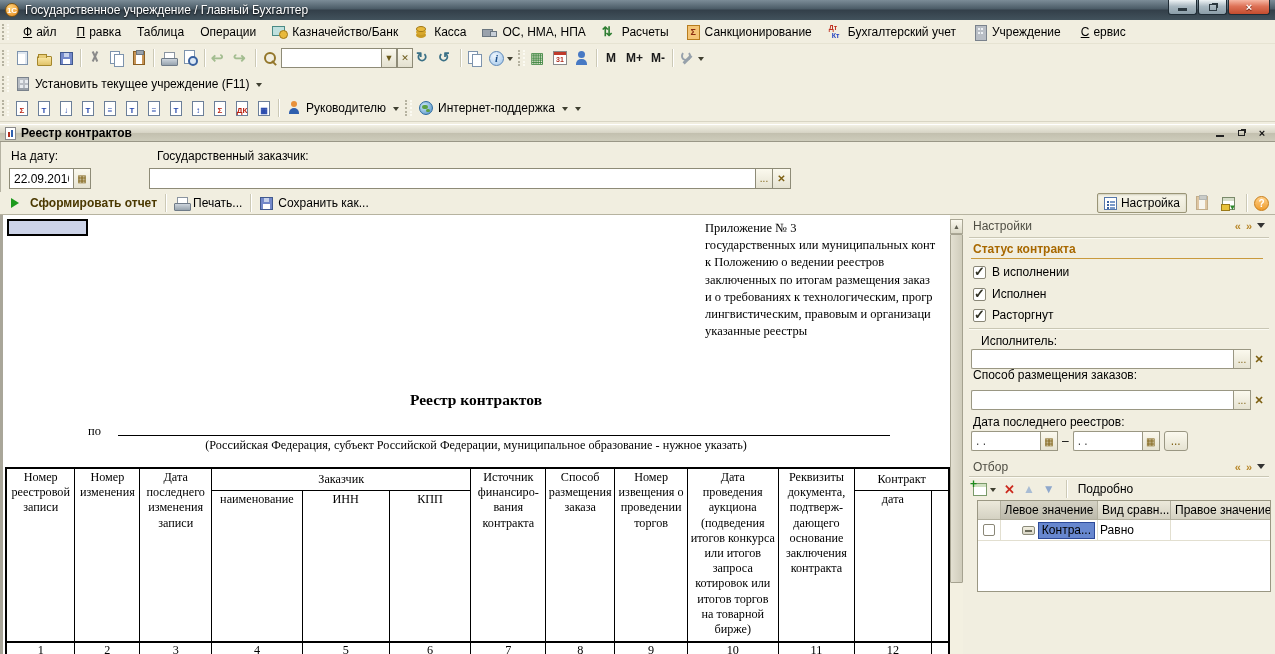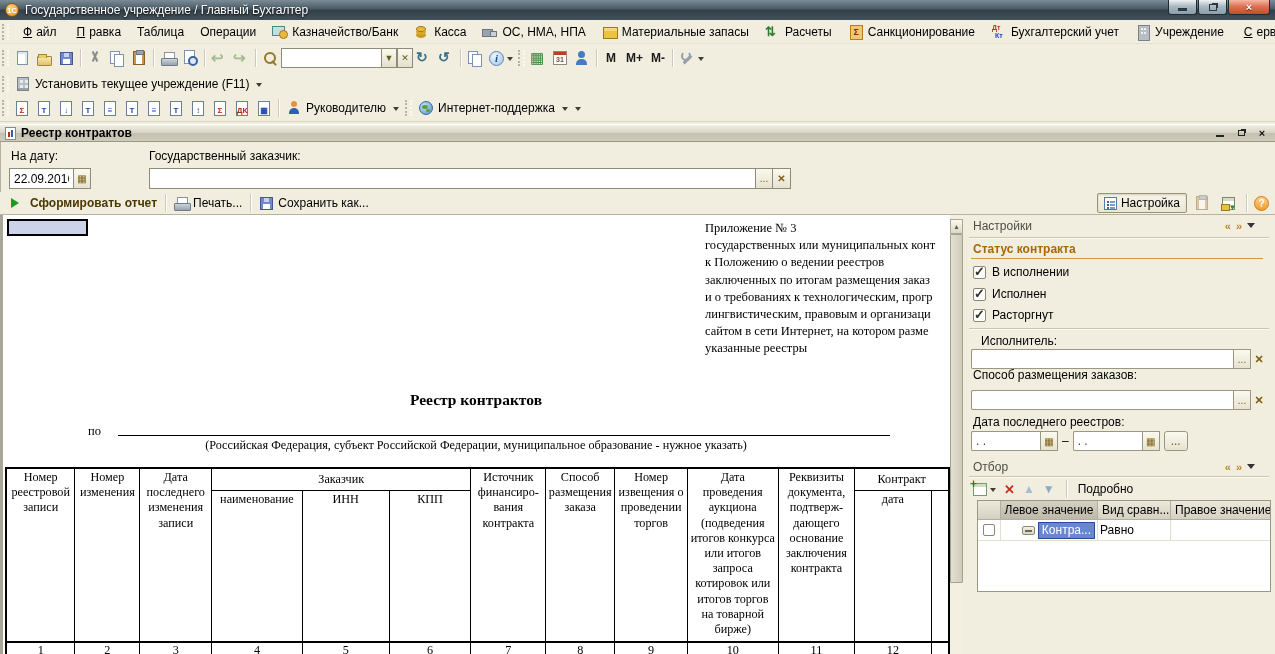--- a/index.html
+++ b/index.html
@@ -138,21 +138,21 @@
 .rtab{position:absolute;left:2px;top:252px;border-collapse:collapse;table-layout:fixed;font-size:12.2px;line-height:15.2px}
 .rtab td{border:1px solid #000;vertical-align:top;text-align:center;padding:1px 2px;overflow:hidden}
 .rtab{border:2px solid #000}
 .rtab .grp{vertical-align:middle}
 .rtab .nums td{border-top:2px solid #000;line-height:13px;padding:1px 0}
 .vscroll{left:950px;top:215px;width:13px;height:439px;background:#f3f0e1}
 .vs-up{position:absolute;left:0;top:4px;width:13px;height:15px;background:linear-gradient(#fbf9ee,#dcd9c8);border:1px solid #aaa795;display:flex;align-items:center;justify-content:center;font-size:7px;color:#5f5e50}
 .vs-thumb{position:absolute;left:0;top:19px;width:13px;height:349px;background:linear-gradient(90deg,#e3e0d1,#cfccbb);border:1px solid #a5a290;border-radius:1px}
 
 .panel{left:963px;top:215px;width:312px;height:439px;background:#f1eee0;padding-left:4px}
-.phead{position:absolute;left:10px;right:20px;display:flex;align-items:flex-start;color:#4f4e44}
+.phead{position:absolute;left:10px;right:10px;display:flex;align-items:flex-start;color:#4f4e44}
 .phead .hx{margin-left:auto;display:flex;align-items:center;gap:5px;color:#b8872a;font-weight:bold;font-size:11px}
 .phead .dn{width:0;height:0;border:4px solid transparent;border-top:5px solid #333;margin-top:4px}
 .pline{position:absolute;left:6px;right:6px;height:1px;background:#c9c6b4;box-shadow:0 1px 0 #fbfaf2}
 .sect{position:absolute;left:10px;color:#a86800;font-weight:bold}
 .sectline{position:absolute;left:8px;right:12px;height:1px;background:#c99a3e}
 .cbrow{position:absolute;left:10px;display:flex;align-items:center;gap:6px}
 .cb{width:13px;height:13px;background:#fff;border:1px solid #8a8777;border-radius:2px;position:relative}
 .cb.checked::before{content:"✓";position:absolute;left:0;top:-3px;font-size:13px;font-weight:bold;color:#323225}
 .pfield{position:absolute;display:flex;align-items:stretch;height:20px}
 .pfield input{flex:1;min-width:0;border:1px solid #9a9783;border-right:none;border-radius:2px 0 0 2px;padding:0 4px;font:12px "Liberation Sans",sans-serif;background:#fff}
@@ -169,21 +169,21 @@
 .fic-up{color:#a8bcd4;font-size:12px}
 .fic-dn{color:#8fa8cc;font-size:12px}
 .grid{position:absolute;left:14px;top:285px;width:294px;height:92px;background:#fff;border:1px solid #9a9783}
 .ghead{display:flex;height:19px}
 .ghead .gc{background:linear-gradient(#ece9db,#d4d1c2);border-right:1px solid #b2af9e;border-bottom:1px solid #b2af9e;display:flex;align-items:center;padding:0 4px;overflow:hidden;white-space:nowrap}
 .ghead .gc.dark{background:linear-gradient(#d5d2c4,#bcb9ab);justify-content:center}
 .grow{display:flex;height:21px;border-bottom:1px solid #e2dfd0}
 .grow .gc{border-right:1px solid #e2dfd0;display:flex;align-items:center;padding:0 2px;overflow:hidden;white-space:nowrap}
 .minus-chip{width:13px;height:9px;border:1px solid #8a8a7a;border-radius:2px;background:linear-gradient(#f2efe0,#d8d5c6);position:relative;margin:0 3px;flex:none}
 .minus-chip::before{content:"";position:absolute;left:2px;top:3px;width:7px;height:2px;background:#6a6a5a}
-.selval{background:#6787cf;border:1px solid #2d4a9a;color:#ffffff;padding:0 3px;height:17px;display:flex;align-items:center;max-width:74px;overflow:hidden;white-space:nowrap}
+.selval{background:#6787cf;border:1px solid #2d4a9a;color:#000000;padding:0 3px;height:17px;display:flex;align-items:center;max-width:74px;overflow:hidden;white-space:nowrap}
 </style>
 </head>
 <body>
 
 <div class="abs titlebar">
   <span class="app-logo">1С</span>
   <span class="t">Государственное учреждение / Главный Бухгалтер</span>
   <span class="wbtns">
     <span class="wbtn">
         <span class="g-min"></span>
@@ -221,24 +221,20 @@
     </span>
   <span class="mitem">
       <span class="mi mi-cash"></span>
       <span>Касса</span>
     </span>
   <span class="mitem">
       <span class="mi mi-assets"></span>
       <span>ОС, НМА, НПА</span>
     </span>
   <span class="mitem">
-      <span class="mi mi-materials"></span>
-      <span>Материальные запасы</span>
-    </span>
-  <span class="mitem">
       <span class="mi mi-settle"></span>
       <span>Расчеты</span>
     </span>
   <span class="mitem">
       <span class="mi mi-sanction"></span>
       <span>Санкционирование</span>
     </span>
   <span class="mitem">
       <span class="mi mi-acct"></span>
       <span>Бухгалтерский учет</span>
@@ -433,21 +429,21 @@
       <span class="cg-x">×</span>
     </span>
 </div>
 
 <div class="abs formarea">
   <span class="flabel" style="left:10px;top:7px">На дату:</span>
   <span class="field" style="left:8px;top:26px;width:82px">
     <input style="width: 60px;" value="22.09.2016">
     <span class="fbtn">▦</span>
   </span>
-  <span class="flabel" style="left:148px;top:7px">Государственный заказчик:</span>
+  <span class="flabel" style="left:156px;top:7px">Государственный заказчик:</span>
   <span class="field" style="left:148px;top:26px;width:642px">
     <input value="" style="">
     <span class="fbtn">...</span>
     <span class="fbtn fx">✕</span>
   </span>
 </div>
 
 <div class="abs actionbar">
   <span class="abtn">
     <span class="ic-play"></span>
@@ -481,21 +477,20 @@
 
 <div class="abs report">
   <div class="selcell"></div>
   <div class="annex">
     <div>Приложение № 3</div>
     <div>государственных или муниципальных конт</div>
     <div>к Положению о ведении реестров</div>
     <div>заключенных по итогам размещения заказ</div>
     <div>и о требованиях к технологическим, прогр</div>
     <div>лингвистическим, правовым и организаци</div>
-    <div>сайтом в сети Интернет, на котором разме</div>
     <div>указанные реестры</div>
   </div>
   <div class="rtitle">Реестр контрактов</div>
   <div class="po">по</div>
   <div class="po-line"></div>
   <div class="rcaption">(Российская Федерация, субъект Российской Федерации, муниципальное образование - нужное указать)</div>
   <table class="rtab">
     <colgroup>
       <col style="width:69px">
         <col style="width:65px">

